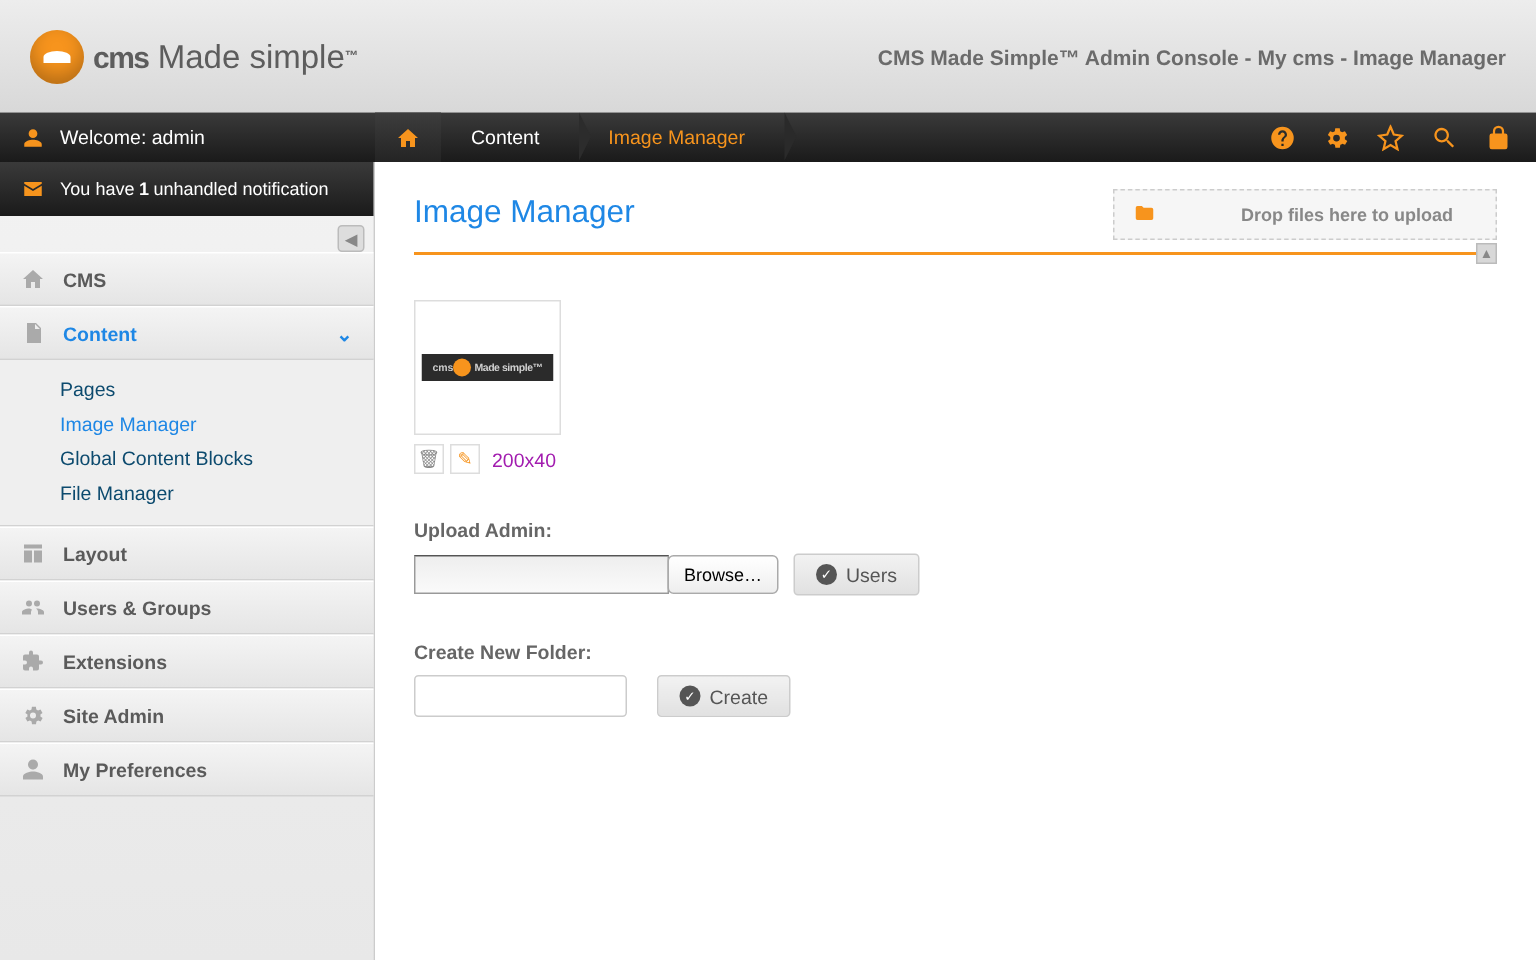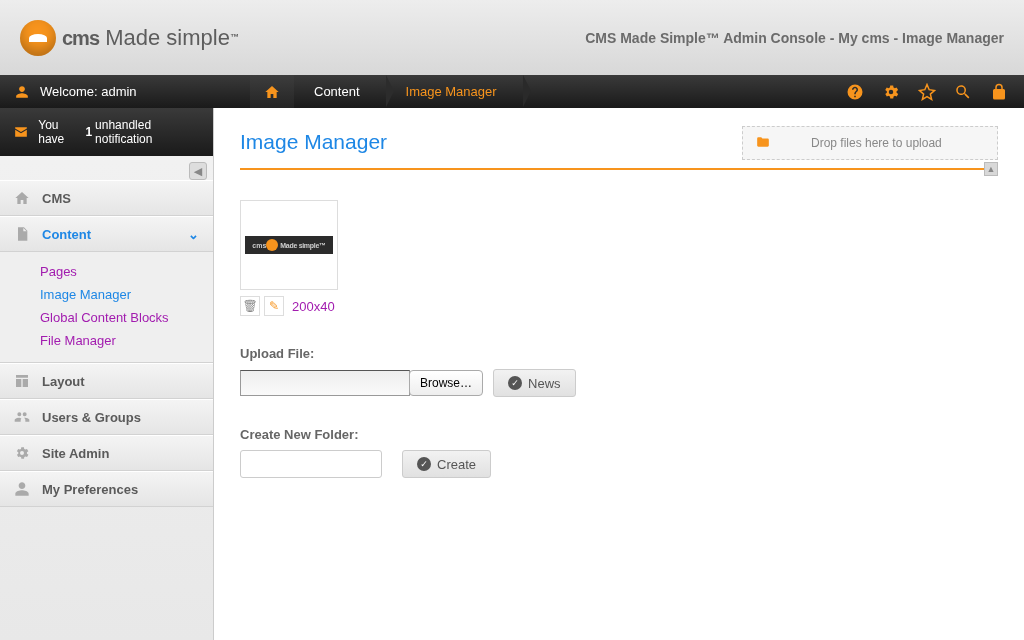--- a/index.html
+++ b/index.html
@@ -29,32 +29,32 @@
   .crumb::after { content: ""; position: absolute; right: -8px; top: 0; width: 0; height: 0; border-top: 16.5px solid transparent; border-bottom: 16.5px solid transparent; border-left: 8px solid #2a2a2a; z-index: 2;}
   .crumb.first::after { border-left-color: #2c2c2c; }
   .crumb.first { color: #fff; }
   .crumb.second { color: #f7941d; }
   .topnav-icons { margin-left: auto; display: flex; gap: 18px; padding-right: 16px; }
   .topnav-icons .ticon { width: 18px; height: 18px; display: flex; align-items: center; justify-content: center; cursor: pointer; }
   .topnav-icons svg { fill: #f7941d; }
 
   
   .layout { display: flex; height: calc(640px - 75px - 33px); }
-  .sidebar { width: 214px; background: linear-gradient(#f2f2f2,#e8e8e8); border-right: 1px solid #ccc; display: flex; flex-direction: column; }
+  .sidebar { width: 250px; background: linear-gradient(#f2f2f2,#e8e8e8); border-right: 1px solid #ccc; display: flex; flex-direction: column; }
   .sidebar .notification-area { background: linear-gradient(#3a3a3a,#1a1a1a); color: #fff; padding: 10px 14px; display: flex; align-items: center; font-size: 12px; }
   .sidebar .notification-area b { margin: 0 3px; }
   .collapse-tab { text-align: right; padding: 6px 6px 0 0; }
   .collapse-tab .btn { display: inline-flex; width: 18px; height: 18px; background: #ddd; border: 1px solid #bbb; border-radius: 3px; align-items: center; justify-content: center; color: #888; font-size: 11px;}
   
   .side-section-header { height: 36px; display: flex; align-items: center; padding: 0 14px; font-weight: bold; color: #5a5a5a; border-top: 1px solid #fff; border-bottom: 1px solid #d2d2d2; background: linear-gradient(#f4f4f4,#e5e5e5); cursor: pointer; }
   .side-section-header.active { color: #1e87e5; }
   .side-section-header .sicon { width: 18px; margin-right: 10px; color: #aaa; display: inline-flex; }
   .side-section-header .chev { margin-left: auto; color: #1e87e5; }
   .side-sub { background: #efefef; padding: 8px 0 10px 40px; border-bottom: 1px solid #d2d2d2;}
-  .side-sub a { display: block; color: #a21caf; text-decoration: none; padding: 4px 0; font-size: 13px; }
+  .side-sub a { display: block; color: #0c4a6e; text-decoration: none; padding: 4px 0; font-size: 13px; }
   .side-sub a.active { color: #1e87e5; }
   
   
   .main { flex: 1; padding: 22px 26px; background: #fff; position: relative; }
   .dropbox { position: absolute; top: 18px; right: 26px; width: 256px; height: 34px; border: 1px dashed #ccc; background: #f6f6f6; display: flex; align-items: center; padding: 0 12px; color: #888; font-size: 12px; }
   .dropbox .folder { color: #f7941d; margin-right: 40px; font-size: 14px;}
   .collapse-arrow { position: absolute; top: 54px; right: 26px; width: 14px; height: 14px; background: #d8d8d8; border: 1px solid #bbb; display: flex; align-items: center; justify-content: center; font-size: 9px; color: #888; }
   .page-title { color: #1e87e5; font-size: 21px; font-weight: normal; margin-bottom: 14px; }
   .orange-rule { border: none; border-top: 2px solid #f7941d; margin-bottom: 30px; }
   
@@ -194,20 +194,28 @@
       <span class="sicon">
           <svg viewBox="0 0 24 24" width="16" height="16" fill="#aaa">
             <path d="M16 11a3 3 0 100-6 3 3 0 000 6zM8 11a3 3 0 100-6 3 3 0 000 6zm0 2c-2.3 0-7 1.2-7 3.5V19h9v-2.5c0-.8.4-1.6 1.1-2.2C10 13.4 8.8 13 8 13zm8 0c-.3 0-.6 0-1 .1 1.2.9 2 2 2 3.4V19h6v-2.5c0-2.3-4.7-3.5-7-3.5z"></path>
           </svg>
         </span>
       <span>Users &amp; Groups</span>
     </div>
     <div class="side-section-header">
       <span class="sicon">
           <svg viewBox="0 0 24 24" width="16" height="16" fill="#aaa">
+            <path d="M20 11h-2V7a2 2 0 00-2-2h-4V3a2 2 0 10-4 0v2H4a2 2 0 00-2 2v4h2a2 2 0 110 4H2v4a2 2 0 002 2h4v-2a2 2 0 114 0v2h4a2 2 0 002-2v-4h2a2 2 0 100-4z"></path>
+          </svg>
+        </span>
+      <span>Extensions</span>
+    </div>
+    <div class="side-section-header">
+      <span class="sicon">
+          <svg viewBox="0 0 24 24" width="16" height="16" fill="#aaa">
             <path d="M19.4 13l.1-1-.1-1 2.1-1.6-2-3.5-2.5 1a7 7 0 00-1.7-1l-.4-2.6h-4l-.4 2.6a7 7 0 00-1.7 1l-2.5-1-2 3.5L6.5 11l-.1 1 .1 1-2.1 1.6 2 3.5 2.5-1c.5.4 1.1.8 1.7 1l.4 2.6h4l.4-2.6a7 7 0 001.7-1l2.5 1 2-3.5L19.4 13zM12 15a3 3 0 110-6 3 3 0 010 6z"></path>
           </svg>
         </span>
       <span>Site Admin</span>
     </div>
     <div class="side-section-header">
       <span class="sicon">
           <svg viewBox="0 0 24 24" width="16" height="16" fill="#aaa">
             <path d="M12 12c2.7 0 5-2.3 5-5s-2.3-5-5-5-5 2.3-5 5 2.3 5 5 5zm0 2c-3.3 0-10 1.7-10 5v3h20v-3c0-3.3-6.7-5-10-5z"></path>
           </svg>
@@ -216,21 +224,21 @@
     </div>
   </div>
 
   <div class="main">
     <div class="dropbox">
       <span class="folder">
         <svg viewBox="0 0 24 24" width="16" height="14" fill="#f7941d">
             <path d="M2 6a2 2 0 012-2h5l2 2h9a2 2 0 012 2v10a2 2 0 01-2 2H4a2 2 0 01-2-2V6z"></path>
           </svg>
       </span>
-      <span style="flex:1;text-align:left;">Drop files here to upload</span>
+      <span style="flex:1;text-align:center;font-weight:bold;">Drop files here to upload</span>
     </div>
     <div class="collapse-arrow">▲</div>
 
     <h1 class="page-title">Image Manager</h1>
     <hr class="orange-rule">
 
     <div class="thumb-box">
       <div class="thumb-img">
         <div class="mini-logo">
           <span style="color:#ccc;font-size:7px;font-weight:bold;">cms</span>
@@ -238,29 +246,29 @@
             <span class="mini-logo-text">Made simple™</span>
         </div>
       </div>
     </div>
     <div class="thumb-actions">
       <span class="ta" style="color:#888;">🗑</span>
       <span class="ta" style="color:#f7941d;">✎</span>
       <span class="thumb-name">200x40</span>
     </div>
 
-    <div class="form-row-label">Upload File:</div>
+    <div class="form-row-label">Upload Admin:</div>
     <div class="file-upload-row">
       <div class="fake-file">
         <input type="text" style="">
         <button class="browse-btn"><span>Browse…</span></button>
       </div>
       <button class="action-btn">
         <span class="circle-check">✓</span>
-        <span>News</span>
+        <span>Users</span>
       </button>
     </div>
 
     <div class="form-row-label">Create New Folder:</div>
     <div class="file-upload-row">
       <input type="text" class="folder-input" style="">
       <button class="action-btn">
         <span class="circle-check">✓</span>
         <span>Create</span>
       </button>

